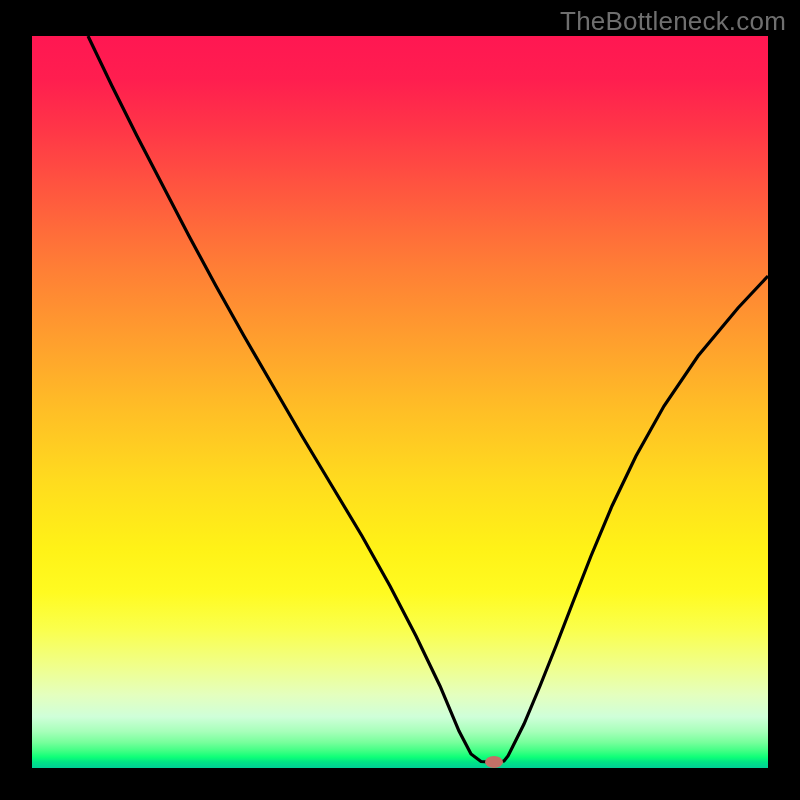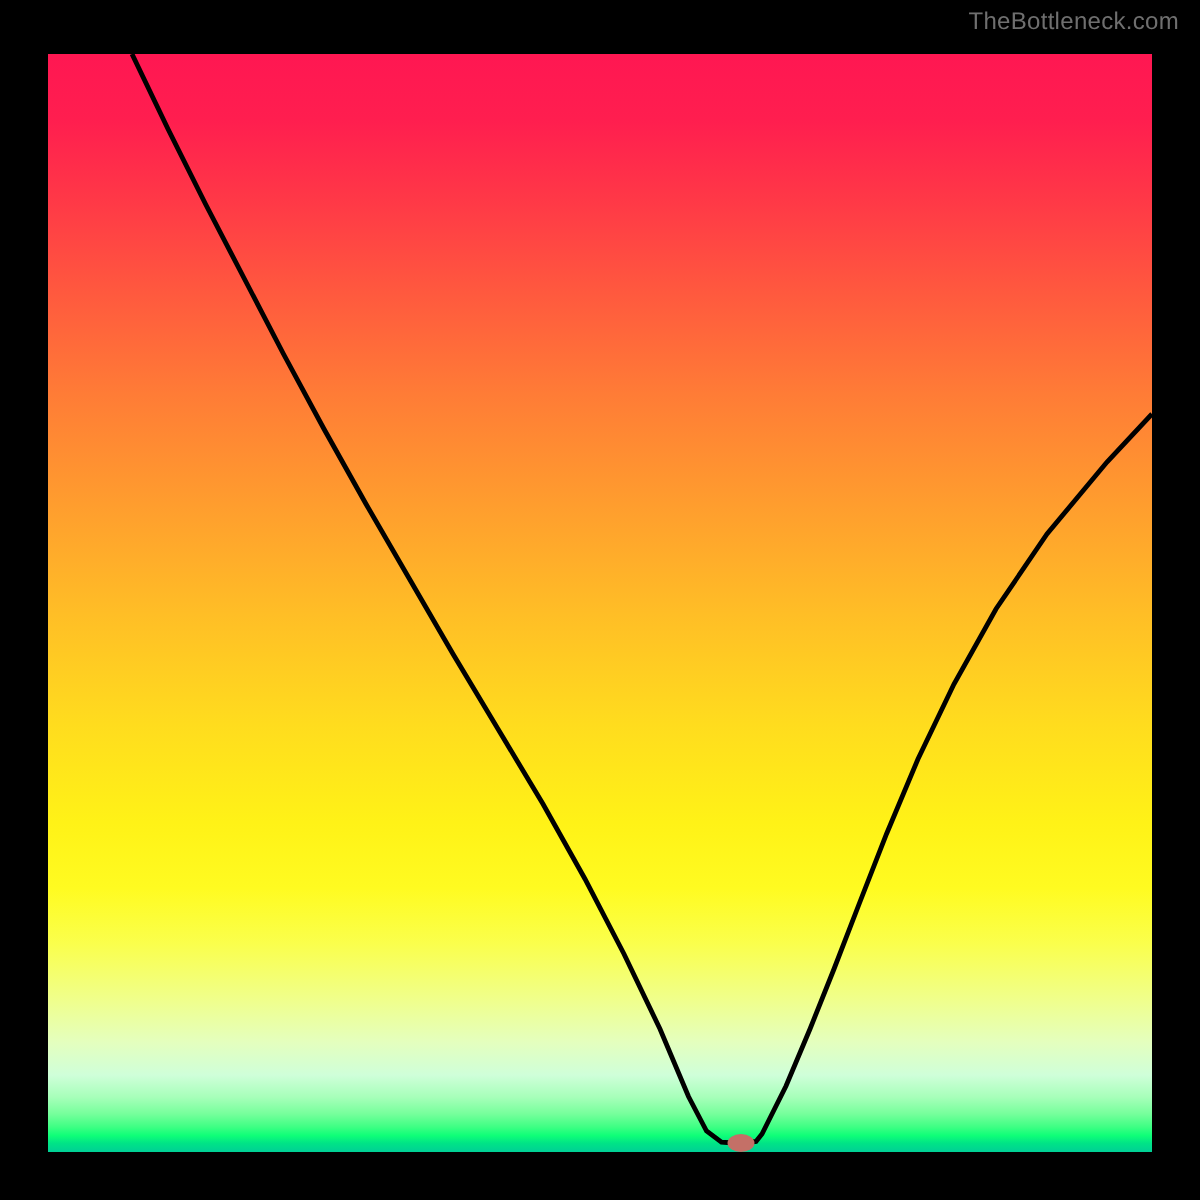--- a/index.html
+++ b/index.html
@@ -52,21 +52,21 @@
       #0fff78 98.5%,
       #00e486 99.2%,
       #00cf96 100%
     );
   }
   .watermark {
     position: absolute;
     top: 6px;
     right: 14px;
     color: #6f6f6f;
-    font-size: 16px;
+    font-size: 26px;
     font-weight: 500;
     letter-spacing: 0.2px;
     user-select: none;
   }
   svg.curve {
     position: absolute;
     inset: 0;
   }
   .curve path {
     stroke: #000000;

